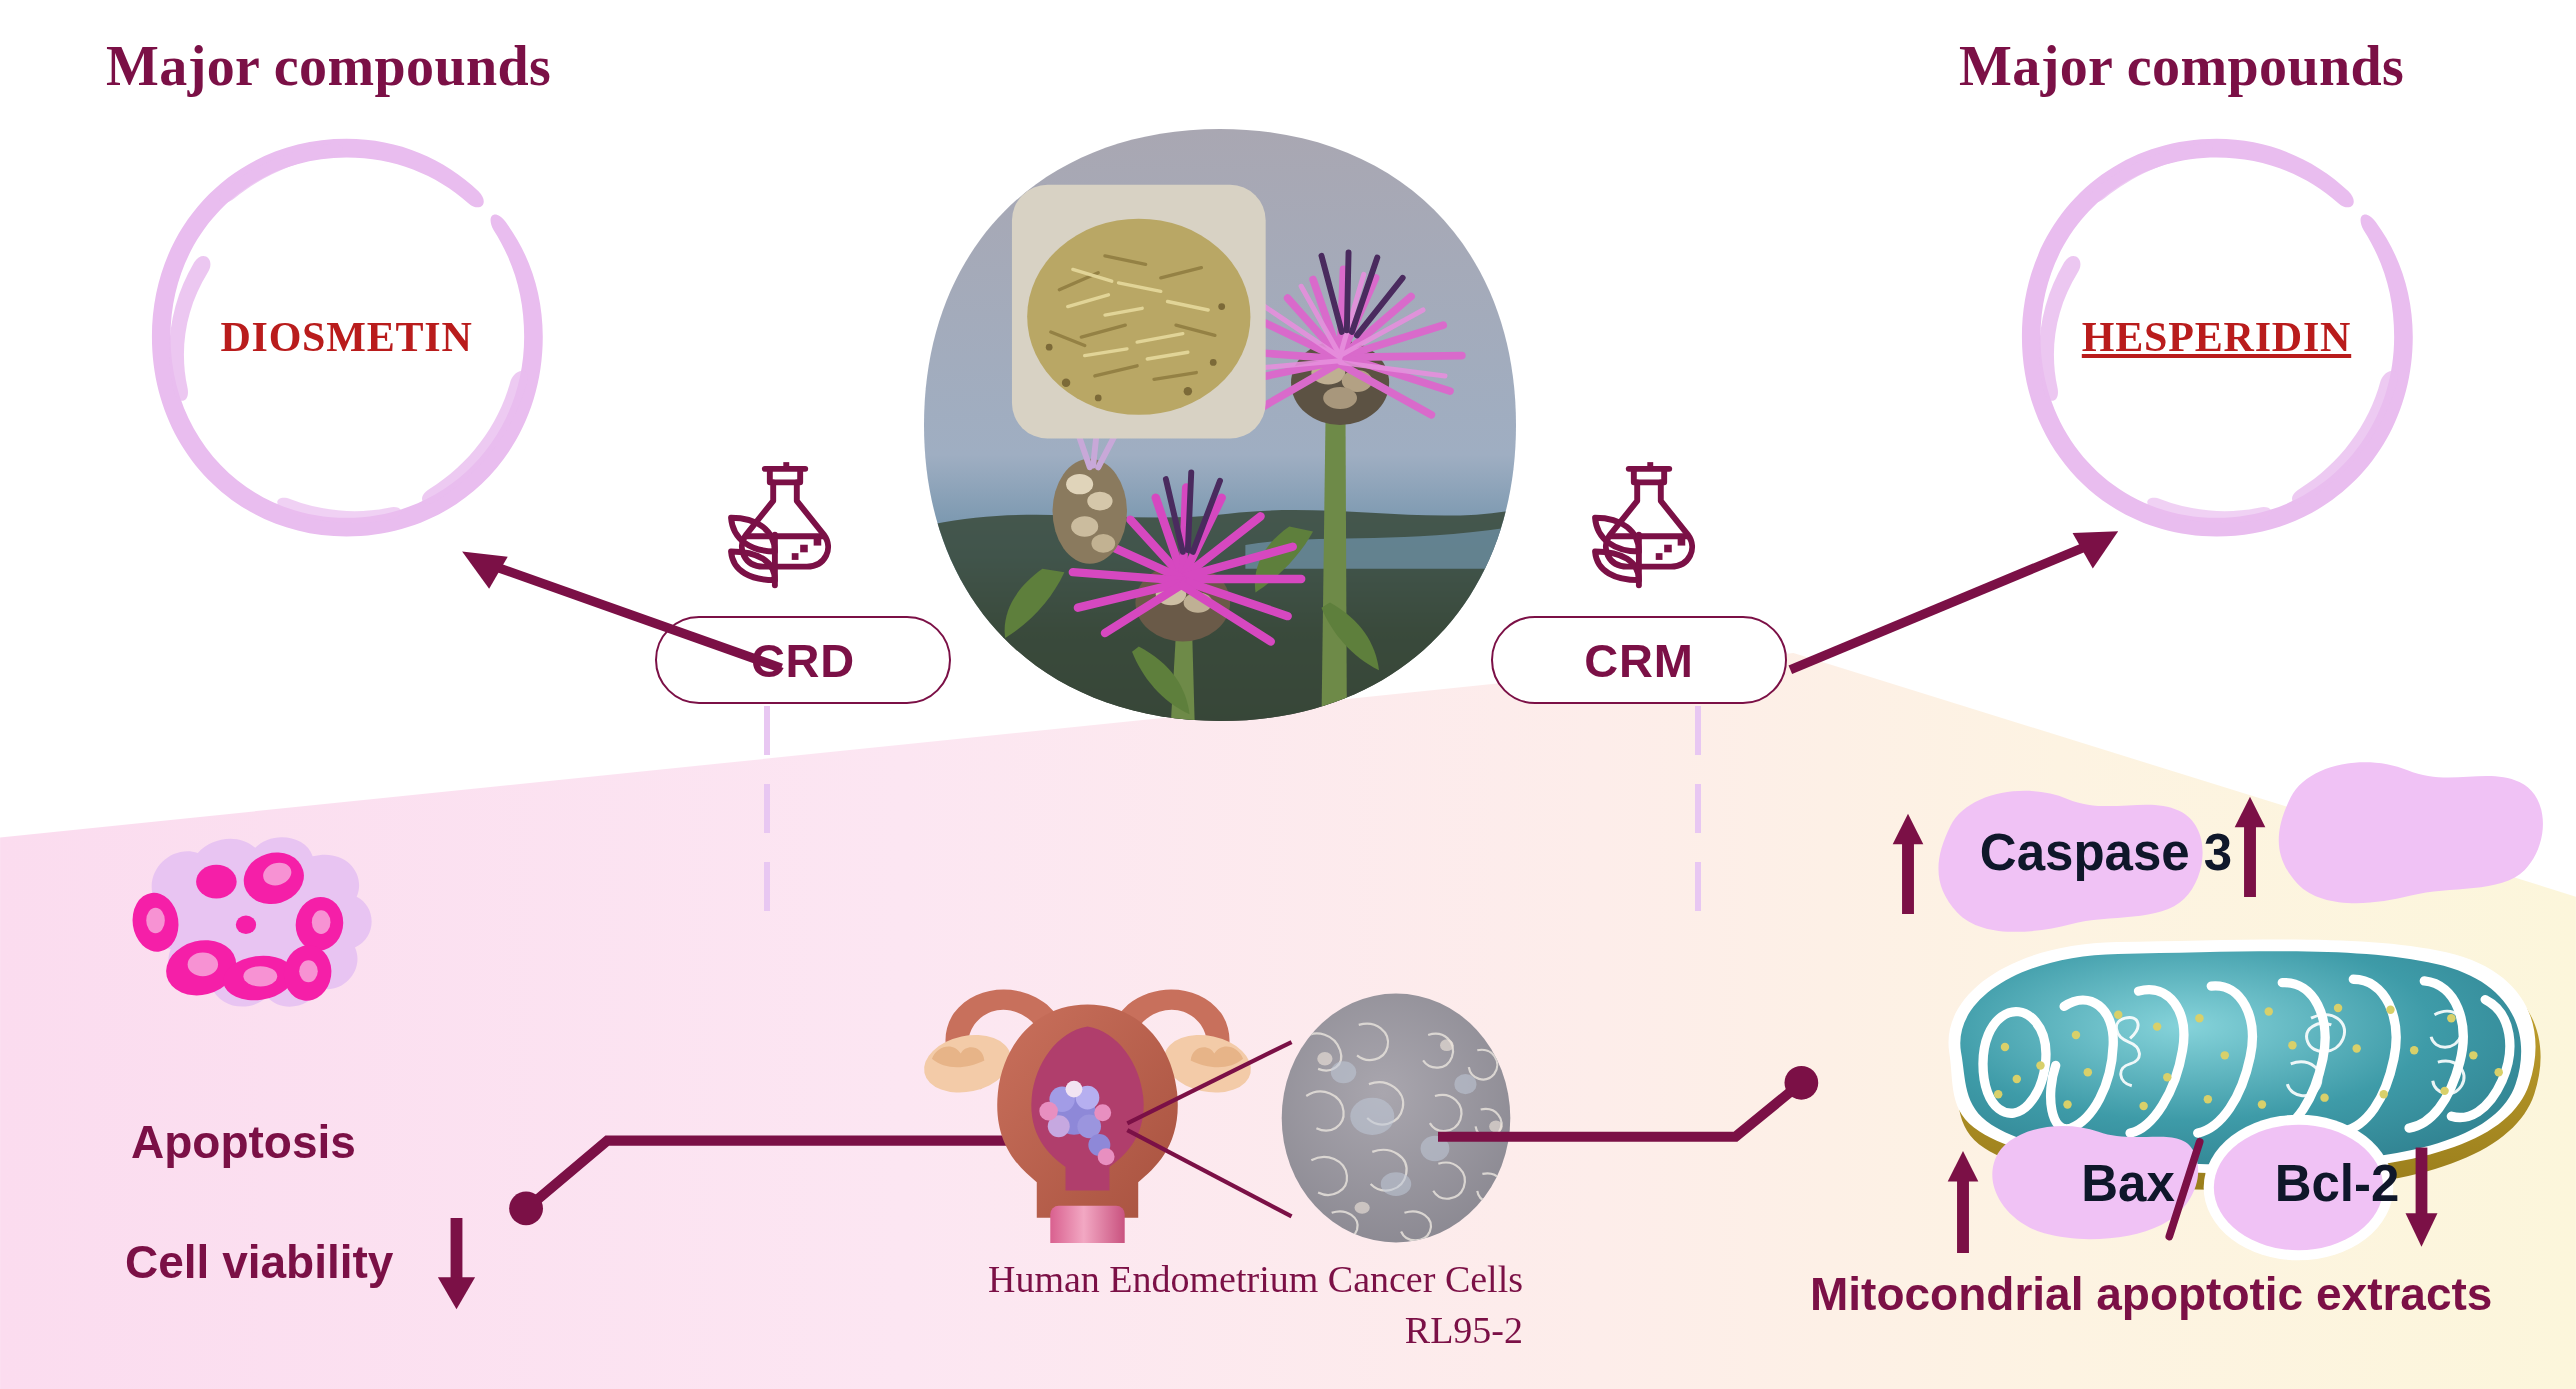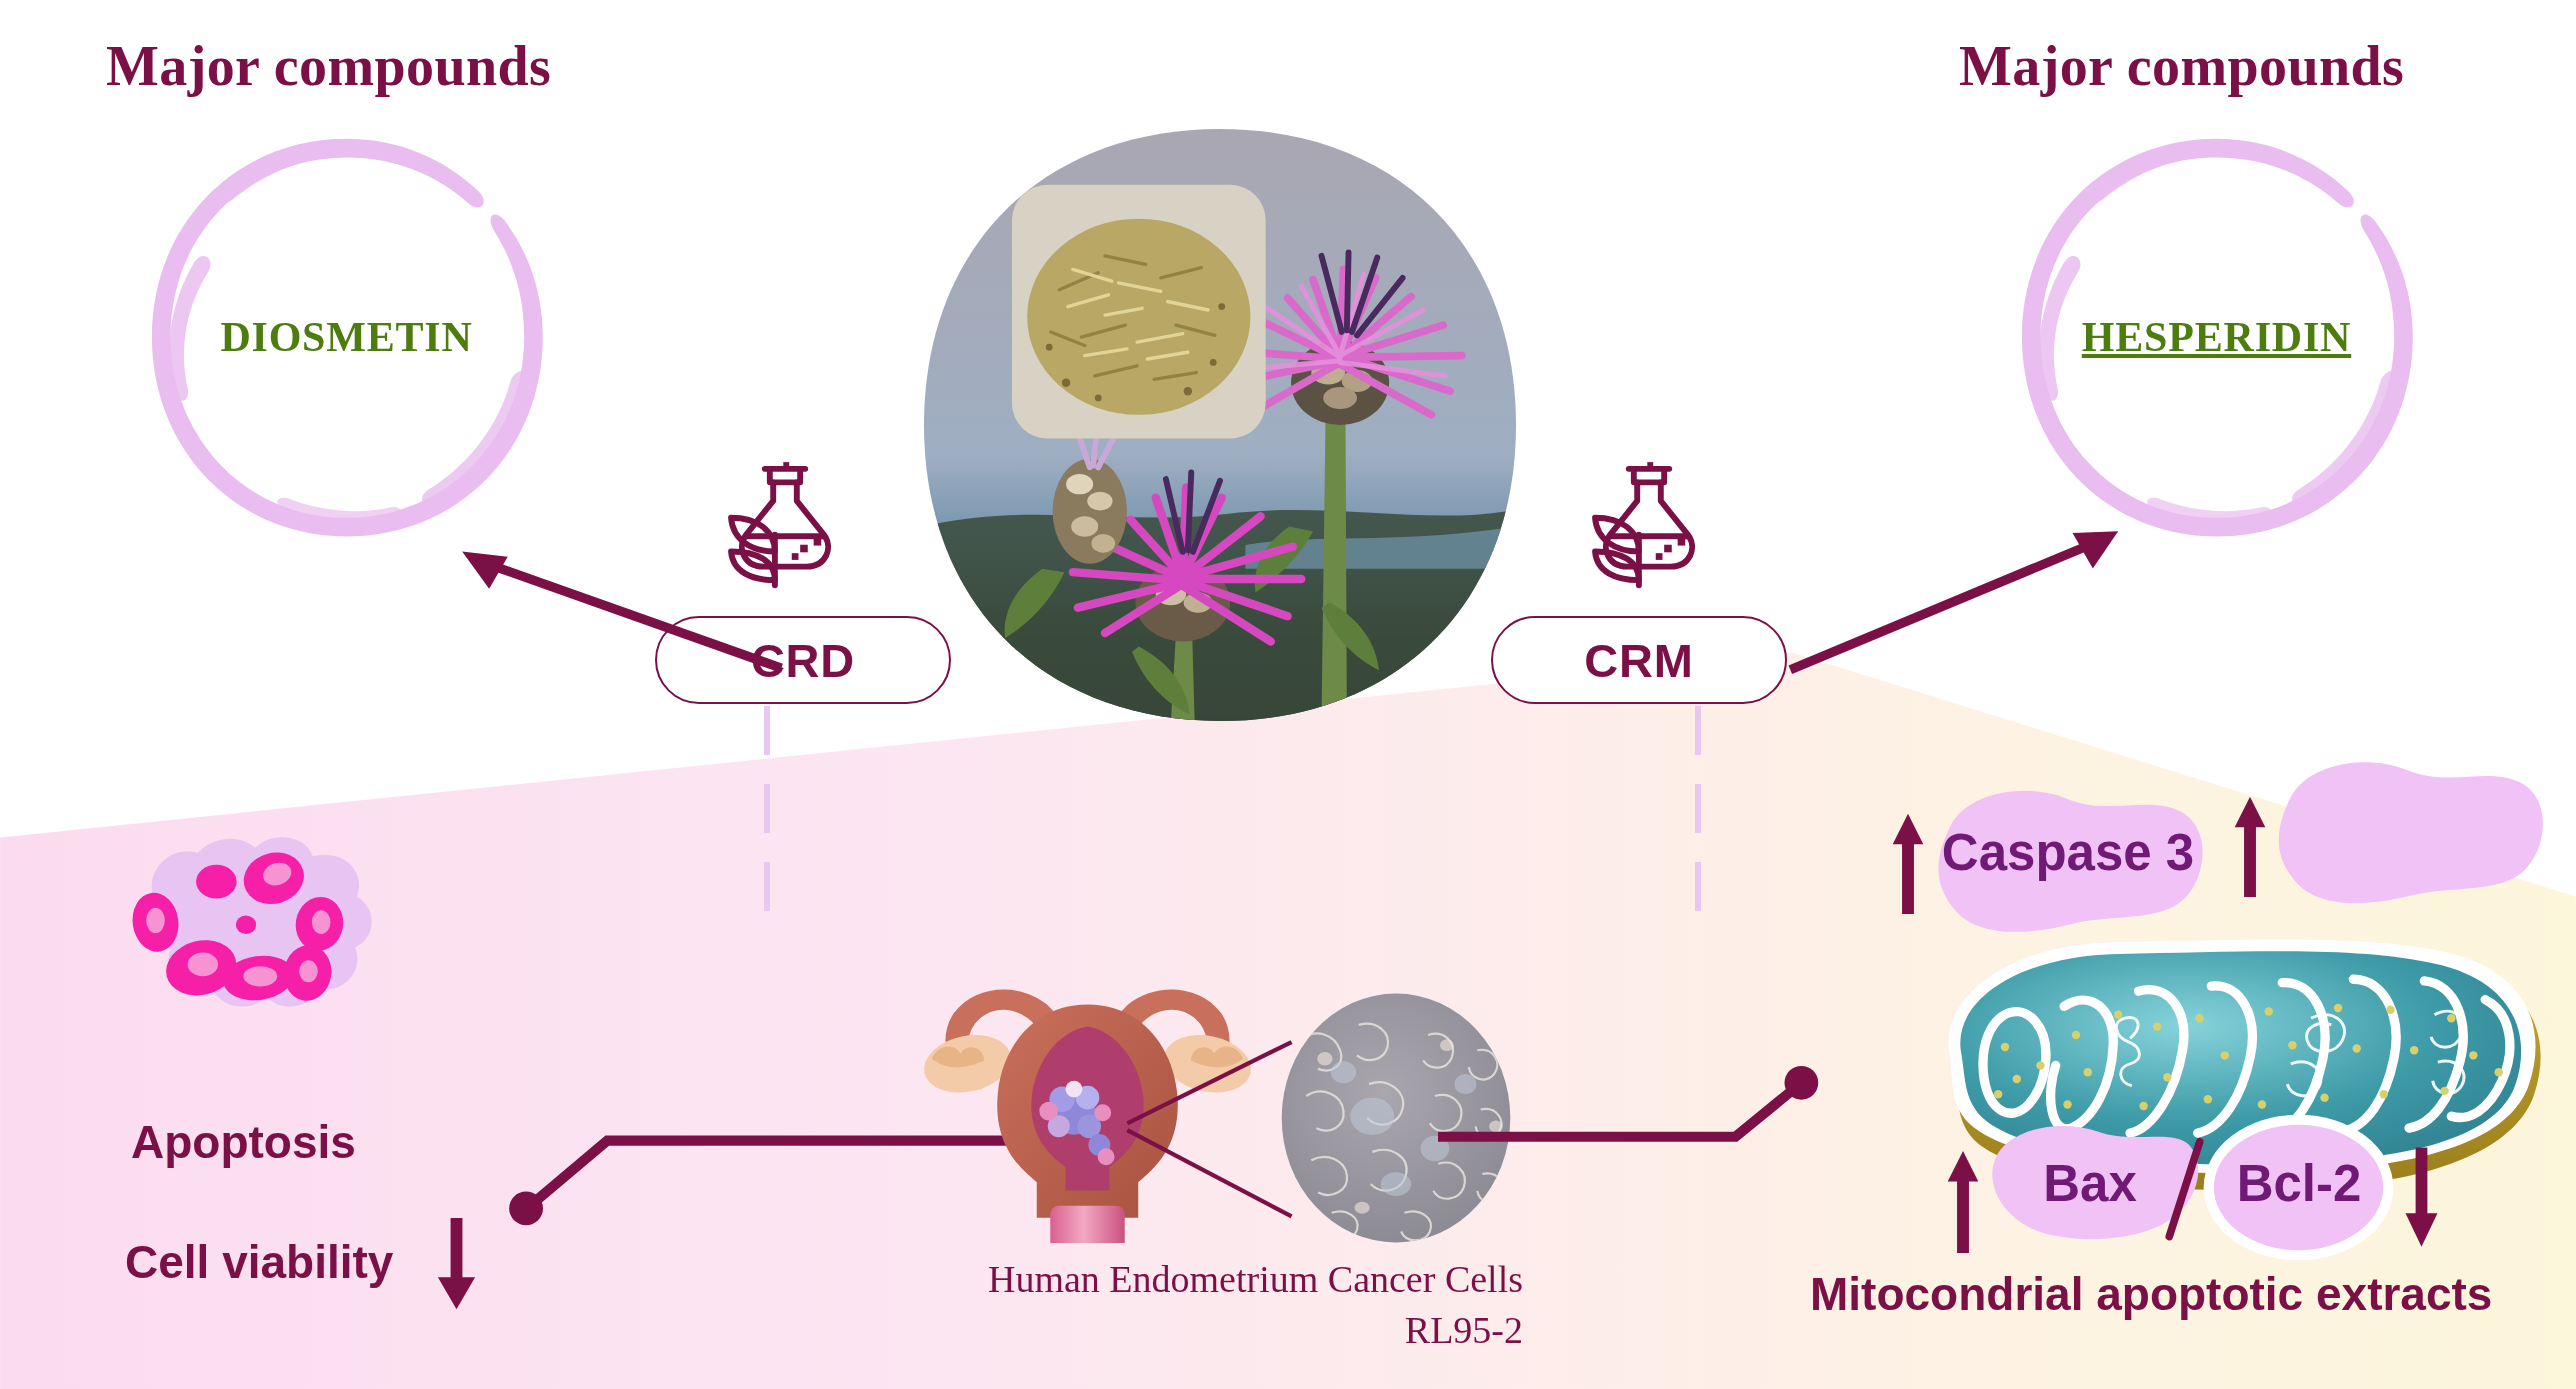--- a/index.html
+++ b/index.html
@@ -17,21 +17,21 @@
   .abs{position:absolute;}
 
   
   .major-title{
     font-family:"Liberation Serif",serif;
     font-weight:bold;color:#7B1046;
     font-size:56px;letter-spacing:0.4px;white-space:nowrap;
   }
   .compound-name{
     font-family:"Liberation Serif",serif;
-    font-weight:bold;color:#4d7c0f;font-size:42px;
+    font-weight:bold;color:#b91c1c;font-size:42px;
     letter-spacing:0.8px;white-space:nowrap;text-align:center;
   }
 
   
   .brush{position:absolute;}
 
   
   .pill{
     position:absolute;background:#ffffff;border:2.5px solid #7B1046;
     border-radius:85px;display:flex;align-items:center;justify-content:center;
@@ -63,22 +63,23 @@
 
   
   .blabel{
     position:absolute;font-family:"Liberation Sans",sans-serif;font-weight:bold;
     color:#7B1046;white-space:nowrap;
   }
 
   
   .blob-label{
     position:absolute;display:flex;align-items:center;justify-content:center;
-    font-family:"Liberation Sans",sans-serif;font-weight:bold;color:#701a75;
+    font-family:"Liberation Sans",sans-serif;font-weight:bold;color:#0f172a;
     white-space:nowrap;
+    margin-left:38px;
   }
 
   
   .photo{position:absolute;overflow:hidden;}
 </style>
 </head>
 <body>
 
 <div id="stage">
 

